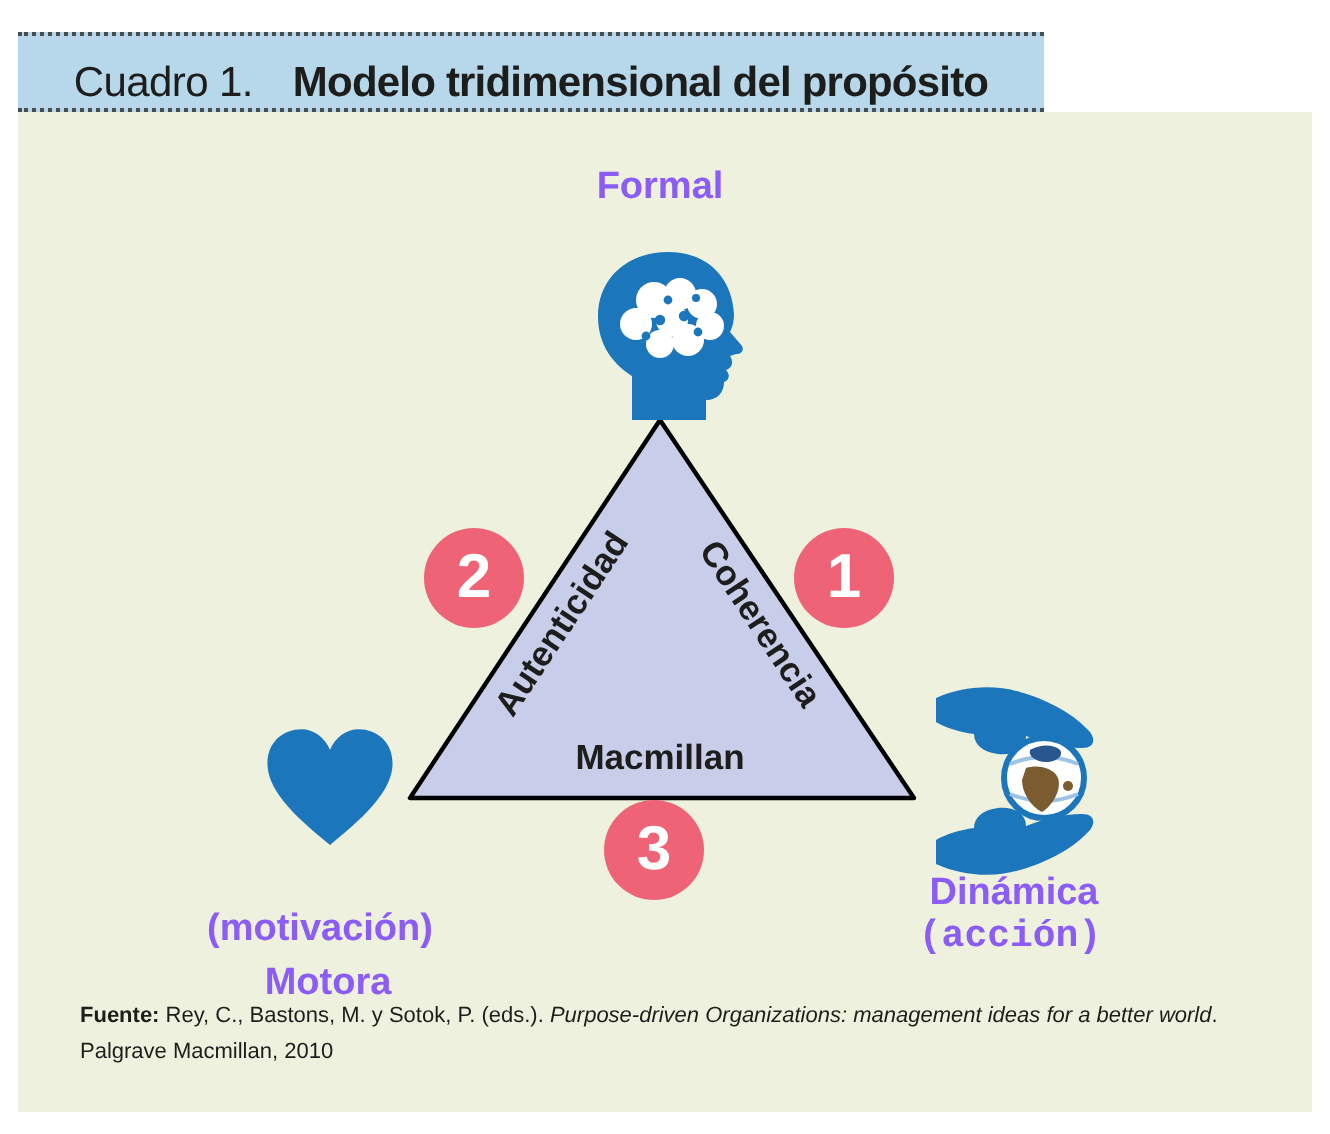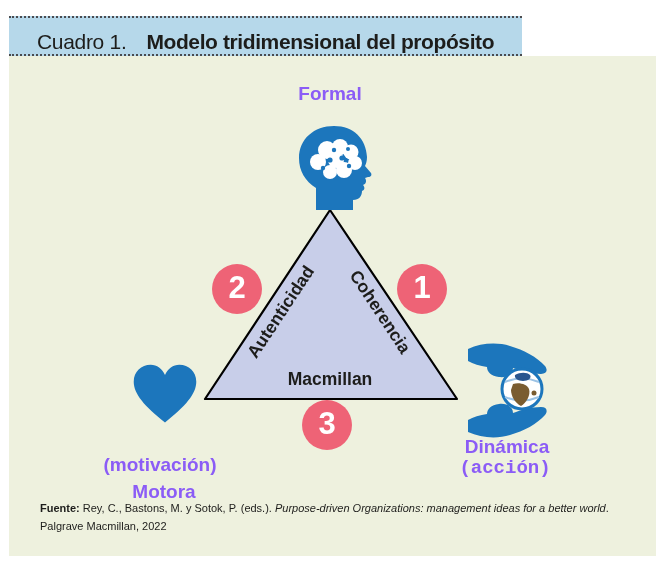--- a/index.html
+++ b/index.html
@@ -121,16 +121,16 @@
   <div class="side-lbl" style="left:330px;top:379px;transform:translate(-50%,-50%);">Macmillan</div>
 
   <div class="badge-num" style="left:422px;top:289px;">1</div>
   <div class="badge-num" style="left:237px;top:289px;">2</div>
   <div class="badge-num" style="left:327px;top:425px;">3</div>
 
   <div id="footer">
     <div>
       <span class="b">Fuente:</span><span> Rey, C., Bastons, M. y Sotok, P. (eds.). </span><span class="i">Purpose-driven Organizations: management ideas for a better world</span><span>.</span>
     </div>
-    <div>Palgrave Macmillan, 2022</div>
+    <div>Palgrave Macmillan, 2010</div>
   </div>
 
 </div>
 
 </body></html>

